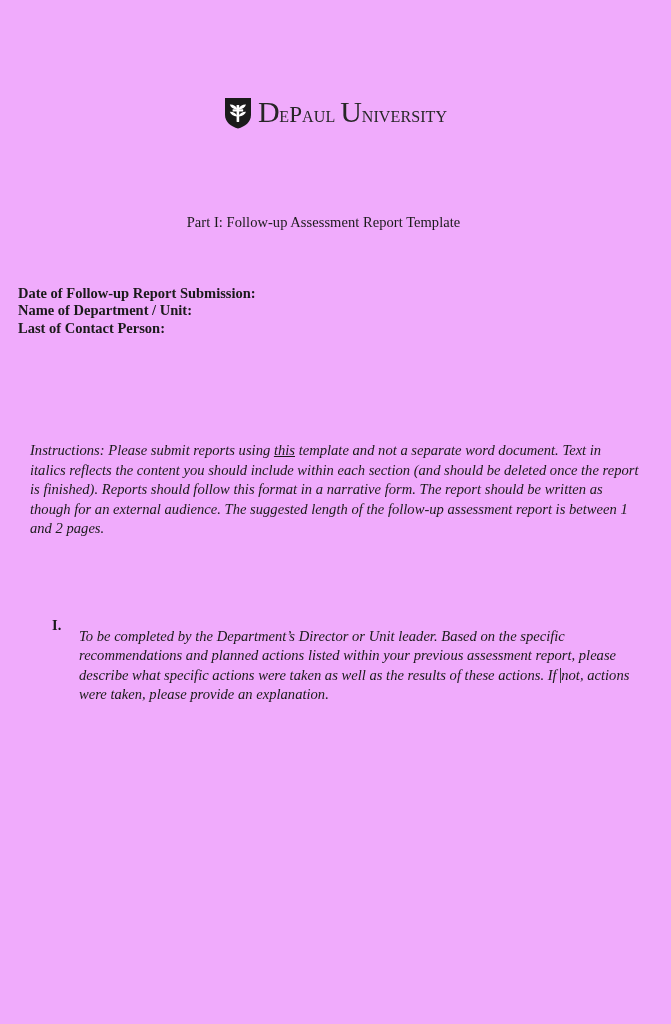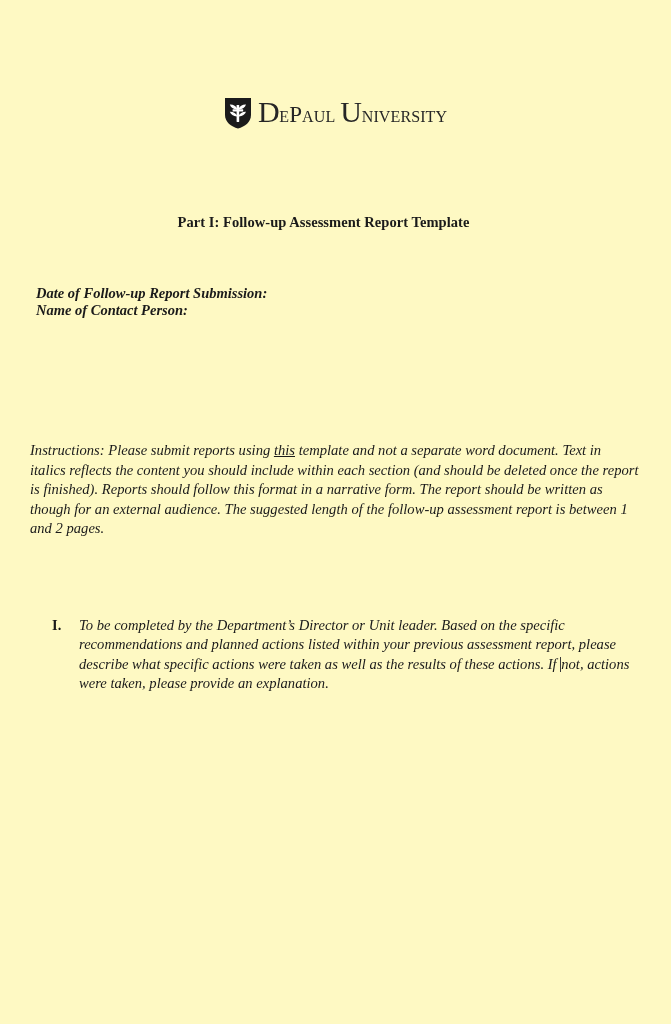--- a/index.html
+++ b/index.html
@@ -4,21 +4,21 @@
 <style>
   html, body {
     margin: 0;
     padding: 0;
     background: #ffffff;
   }
   .page {
     position: relative;
     width: 671px;
     height: 1024px;
-    background: #fef9c3;
+    background: #f0abfc;
     overflow: hidden;
     font-family: "Liberation Serif", "DejaVu Serif", serif;
     color: #1a1a1a;
   }
 
   
   .logo-block {
     position: absolute;
     top: 97px;
     left: 0;
@@ -60,31 +60,30 @@
   .wm-gap { display: inline-block; width: 5px; }
 
   
   .doc-title {
     position: absolute;
     top: 214px;
     left: 0;
     width: 647px;
     text-align: center;
     font-size: 14.5px;
-    font-weight: bold;
+    font-weight: normal;
     letter-spacing: 0.05px;
   }
 
   
   .fields {
     position: absolute;
     top: 285px;
-    left: 36px;
+    left: 18px;
     width: 520px;
-    font-style: italic;
   }
   .field-label {
     font-size: 14.5px;
     font-weight: bold;
     line-height: 17.4px;
     white-space: nowrap;
   }
 
   
   .instructions {
@@ -116,21 +115,21 @@
     line-height: 18px;
   }
   .section-num {
     position: absolute;
     left: 22px;
     top: 0;
     font-weight: bold;
     font-size: 14.5px;
   }
   .section-body {
-    margin-top: 0;
+    margin-top: 11px;
     padding-left: 49px;
     font-size: 14.6px;
     font-style: italic;
     line-height: 19.3px;
     position: relative;
   }
   .caret {
     display: inline-block;
     width: 1px;
     height: 15px;
@@ -159,21 +158,22 @@
           </g>
         </svg>
       </span><span class="wordmark"><span class="cap">D</span><span class="sc">ePaul</span><span class="wm-gap"></span><span class="cap">U</span><span class="sc">niversity</span></span>
     </span>
   </div>
 
   <div class="doc-title">Part I: Follow-up Assessment Report Template</div>
 
   <div class="fields">
     <div class="field-label">Date of Follow-up Report Submission:</div>
-    <div class="field-label">Name of Contact Person:</div>
+    <div class="field-label">Name of Department / Unit:</div>
+    <div class="field-label">Last of Contact Person:</div>
   </div>
 
   <div class="instructions"><span>Instructions: Please submit reports using </span><span class="link">this</span><span> template and not a separate word document. Text in italics reflects the content you should include within each section (and should be deleted once the report is finished). Reports should follow this format in a narrative form. The report should be written as though for an external audience. The suggested length of the follow-up assessment report is between 1 and 2 pages.</span></div>
 
   <div class="section">
     <div class="section-head">
       <span class="section-num">I.</span>
     </div>
     <div class="section-body"><span>To be completed by the Department’s Director or Unit leader. Based on the specific recommendations and planned actions listed within your previous assessment report, please describe what specific actions were taken as well as the results of these actions. If </span><span class="caret"></span><span>not, actions were taken, please provide an explanation.</span></div>
   </div>

